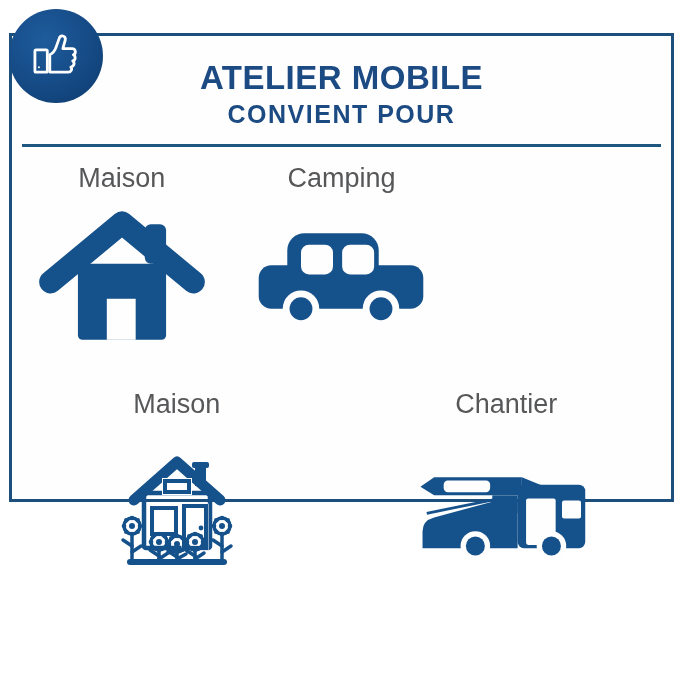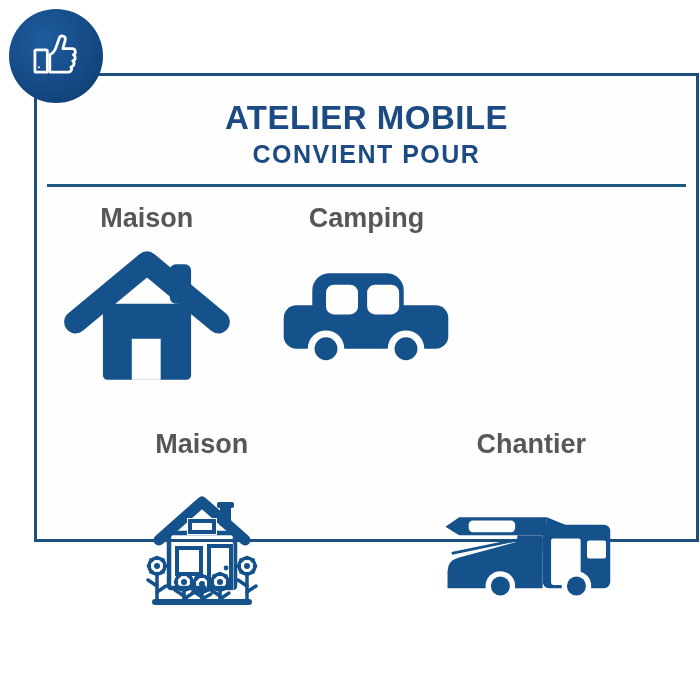--- a/index.html
+++ b/index.html
@@ -11,25 +11,24 @@
   *{box-sizing:border-box;margin:0;padding:0}
   html,body{width:700px;height:700px}
   body{
     background:#ffffff;
     font-family:"Liberation Sans", sans-serif;
     position:relative;
     overflow:hidden;
   }
   .card{
     position:absolute;
-    left:34px; top:33px;
+    left:9px; top:33px;
     width:665px; height:469px;
     border:3px solid var(--border-blue);
     background:#fefefe;
-    margin-top:40px;
   }
   .badge{
     position:absolute;
     left:9px; top:9px;
     width:94px; height:94px;
     border-radius:50%;
     background:radial-gradient(circle at 38% 32%, #1e5c9c 0%, #154a85 55%, #0e3b6d 100%);
     display:flex; align-items:center; justify-content:center;
     z-index:5;
   }
@@ -45,21 +44,21 @@
   }
   .divider{
     height:3px; background:#1e577f;
     margin:14px 10px 0 10px;
   }
   .row{ display:grid; width:100%; }
   .row-1{ grid-template-columns:1fr 1fr 1fr; margin-top:16px; }
   .row-2{ grid-template-columns:1fr 1fr; margin-top:34px; }
   .cell{ display:flex; flex-direction:column; align-items:center; }
   .item-label{
-    font-size:27px; font-weight:bold; color:var(--label-gray);
+    font-size:27px; font-weight:normal; color:var(--label-gray);
     text-align:center; line-height:30px;
   }
   .icon-box{
     margin-top:10px;
     height:152px; width:100%;
     display:flex; align-items:center; justify-content:center;
   }
   .row-2 .icon-box{ height:150px; margin-top:14px; }
   .ic{ fill:var(--blue); }
   .ic .st{ fill:none; stroke:var(--blue); }

